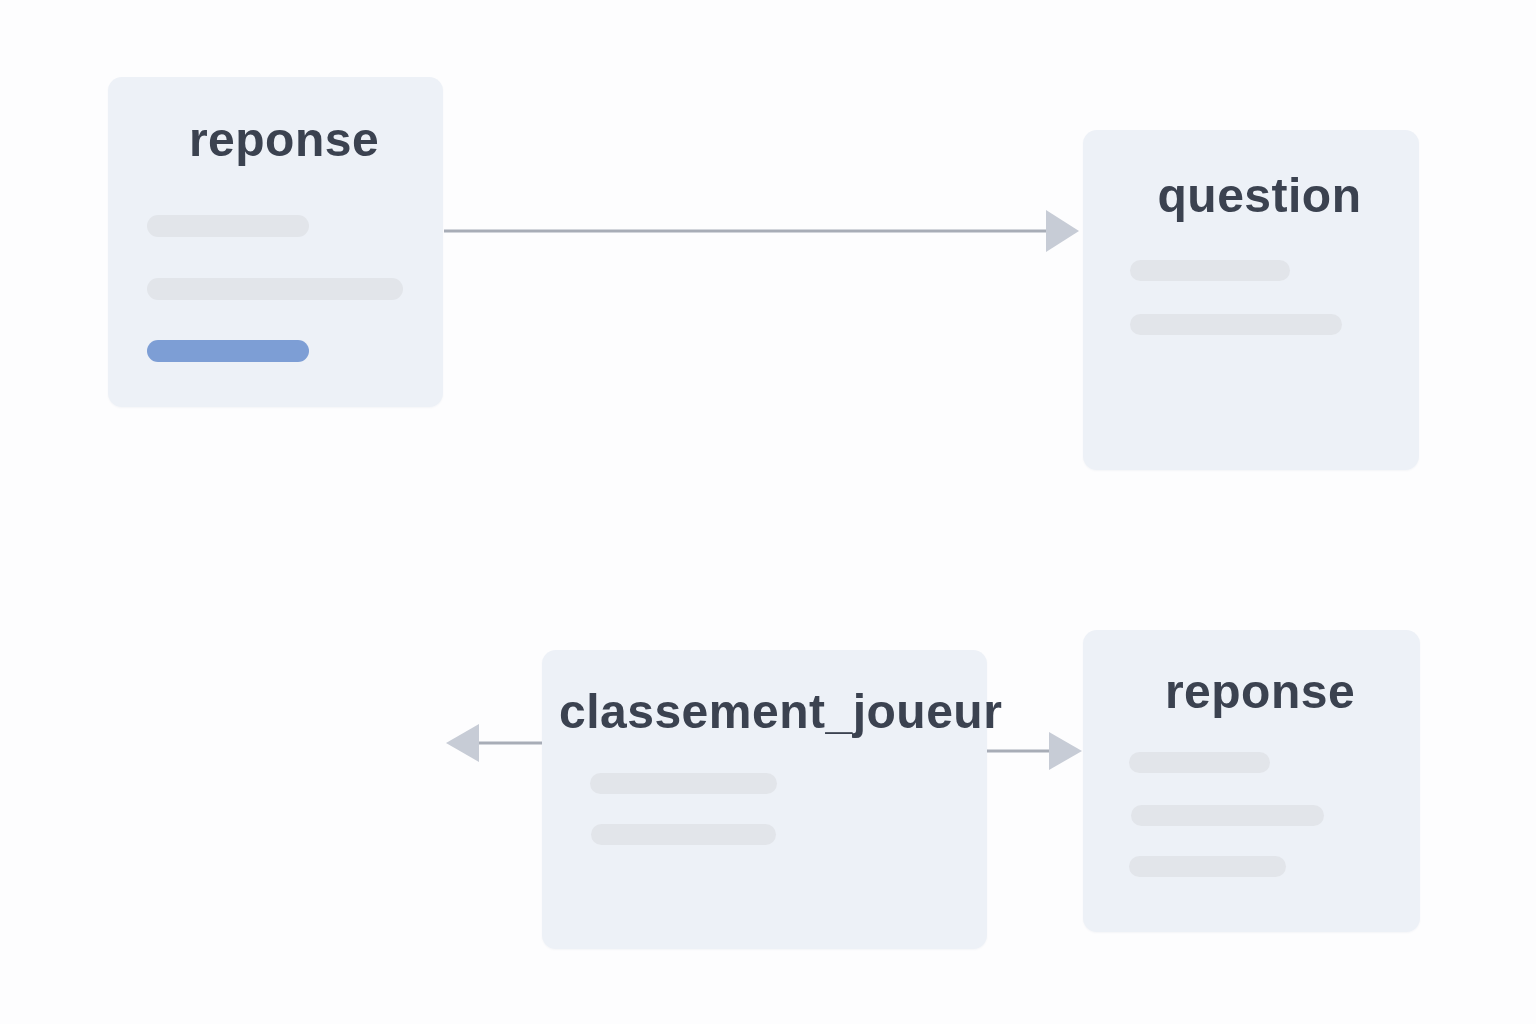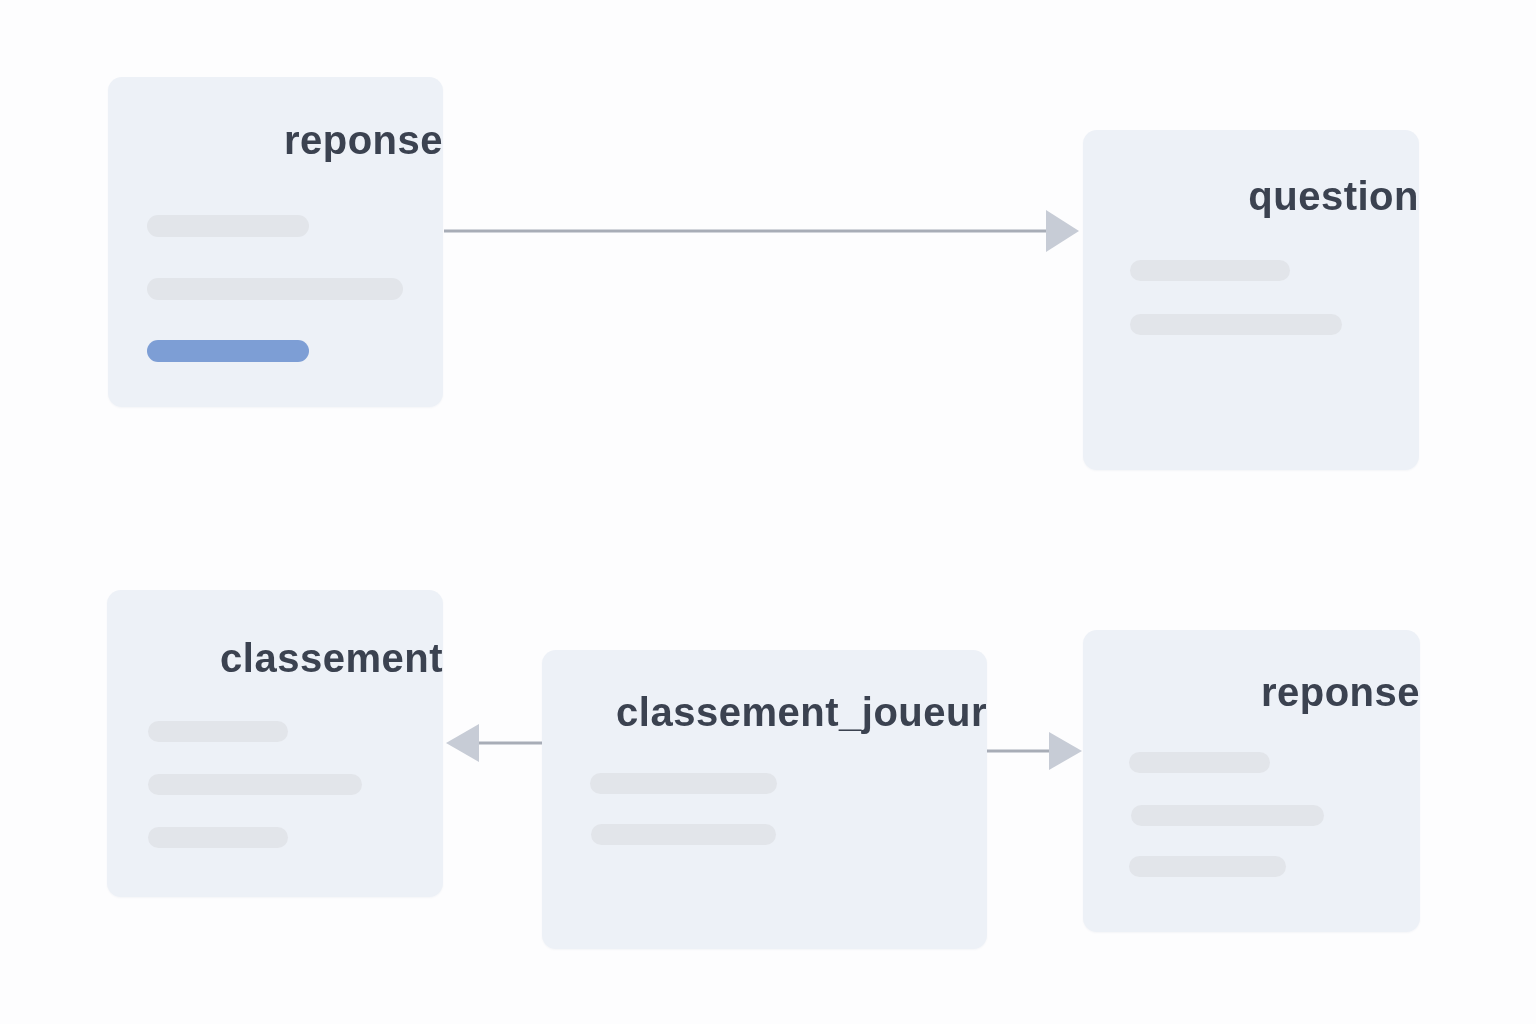--- a/index.html
+++ b/index.html
@@ -38,23 +38,23 @@
   }
   .entity{
     position:absolute;
     background:var(--entity-bg);
     border-radius:14px;
     box-shadow:0 1px 2px rgba(30,50,90,0.04);
   }
   .entity-title{
     position:absolute;
     left:0;right:0;
-    text-align:right;
+    text-align:center;
     font-weight:bold;
-    font-size:40px;
+    font-size:48px;
     line-height:48px;
     color:var(--title-text);
     letter-spacing:0.5px;
     white-space:nowrap;
     padding-left:17px;
   }
   .entity-fields{
     position:absolute;
     inset:0;
   }
@@ -107,28 +107,20 @@
   </div>
 
   <div class="entity entity-question">
     <div class="entity-title">question</div>
     <div class="entity-fields">
         <div class="bar gray" style="left: 47px; top: 130px; width: 160px; height: 21px;"></div>
         <div class="bar gray" style="left: 47px; top: 184px; width: 212px; height: 21px;"></div>
       </div>
   </div>
 
-  <div class="entity entity-classement">
-    <div class="entity-title">classement</div>
-    <div class="entity-fields">
-        <div class="bar gray" style="left: 41px; top: 131px; width: 140px; height: 21px;"></div>
-        <div class="bar gray" style="left: 41px; top: 184px; width: 214px; height: 21px;"></div>
-        <div class="bar gray" style="left: 41px; top: 237px; width: 140px; height: 21px;"></div>
-      </div>
-  </div>
 
   <div class="entity entity-classement_joueur">
     <div class="entity-title">classement_joueur</div>
     <div class="entity-fields">
         <div class="bar gray" style="left: 48px; top: 123px; width: 187px; height: 21px;"></div>
         <div class="bar gray" style="left: 49px; top: 174px; width: 185px; height: 21px;"></div>
       </div>
   </div>
 
   <div class="entity entity-joueur">

